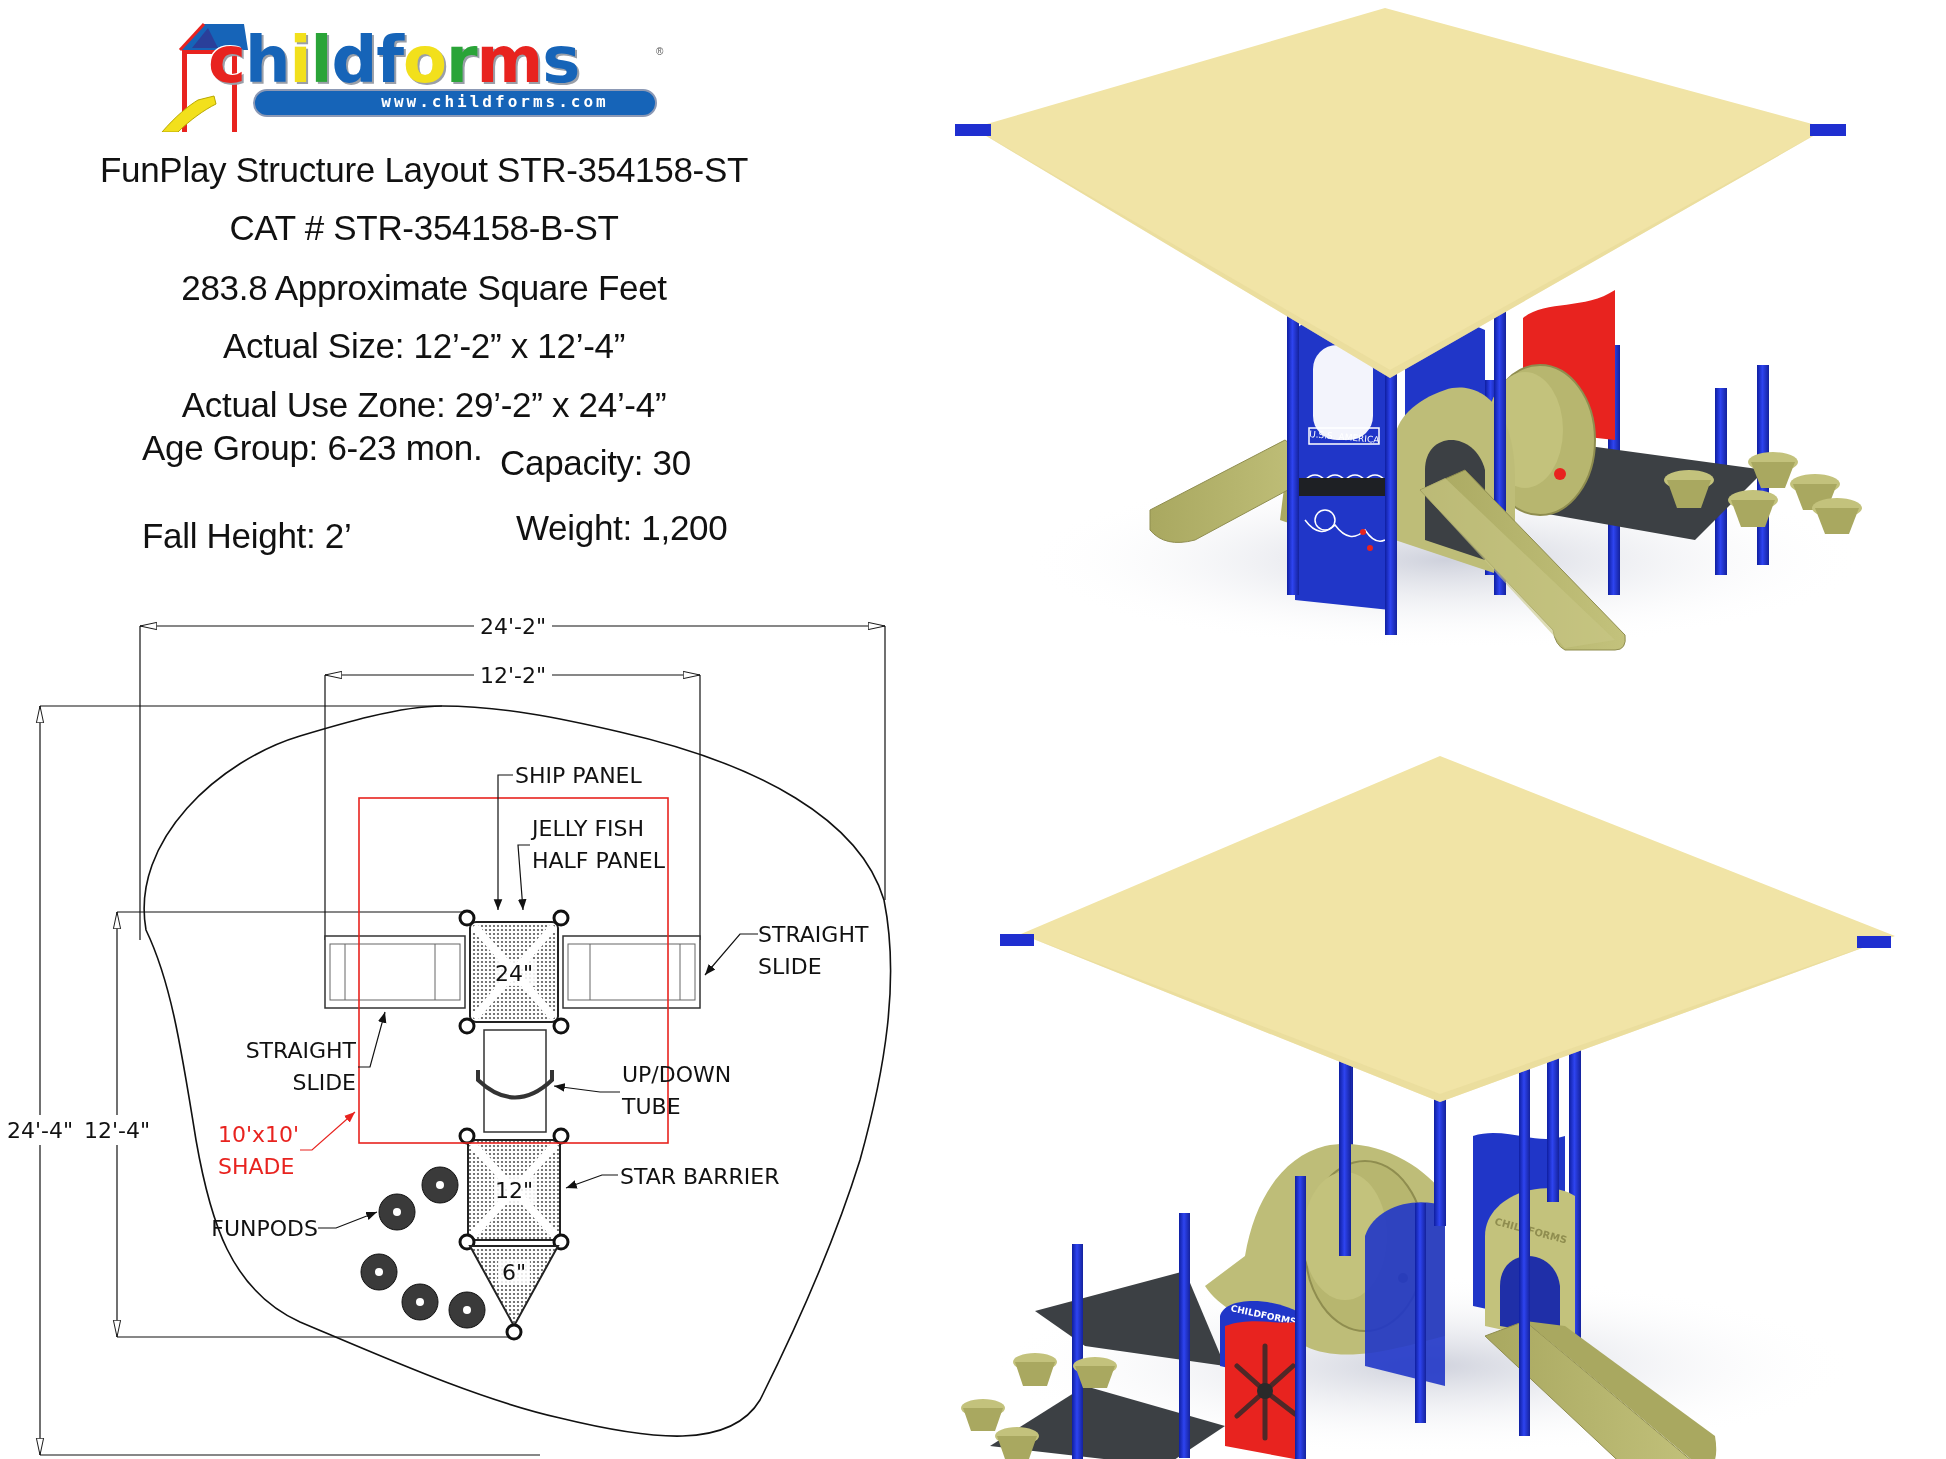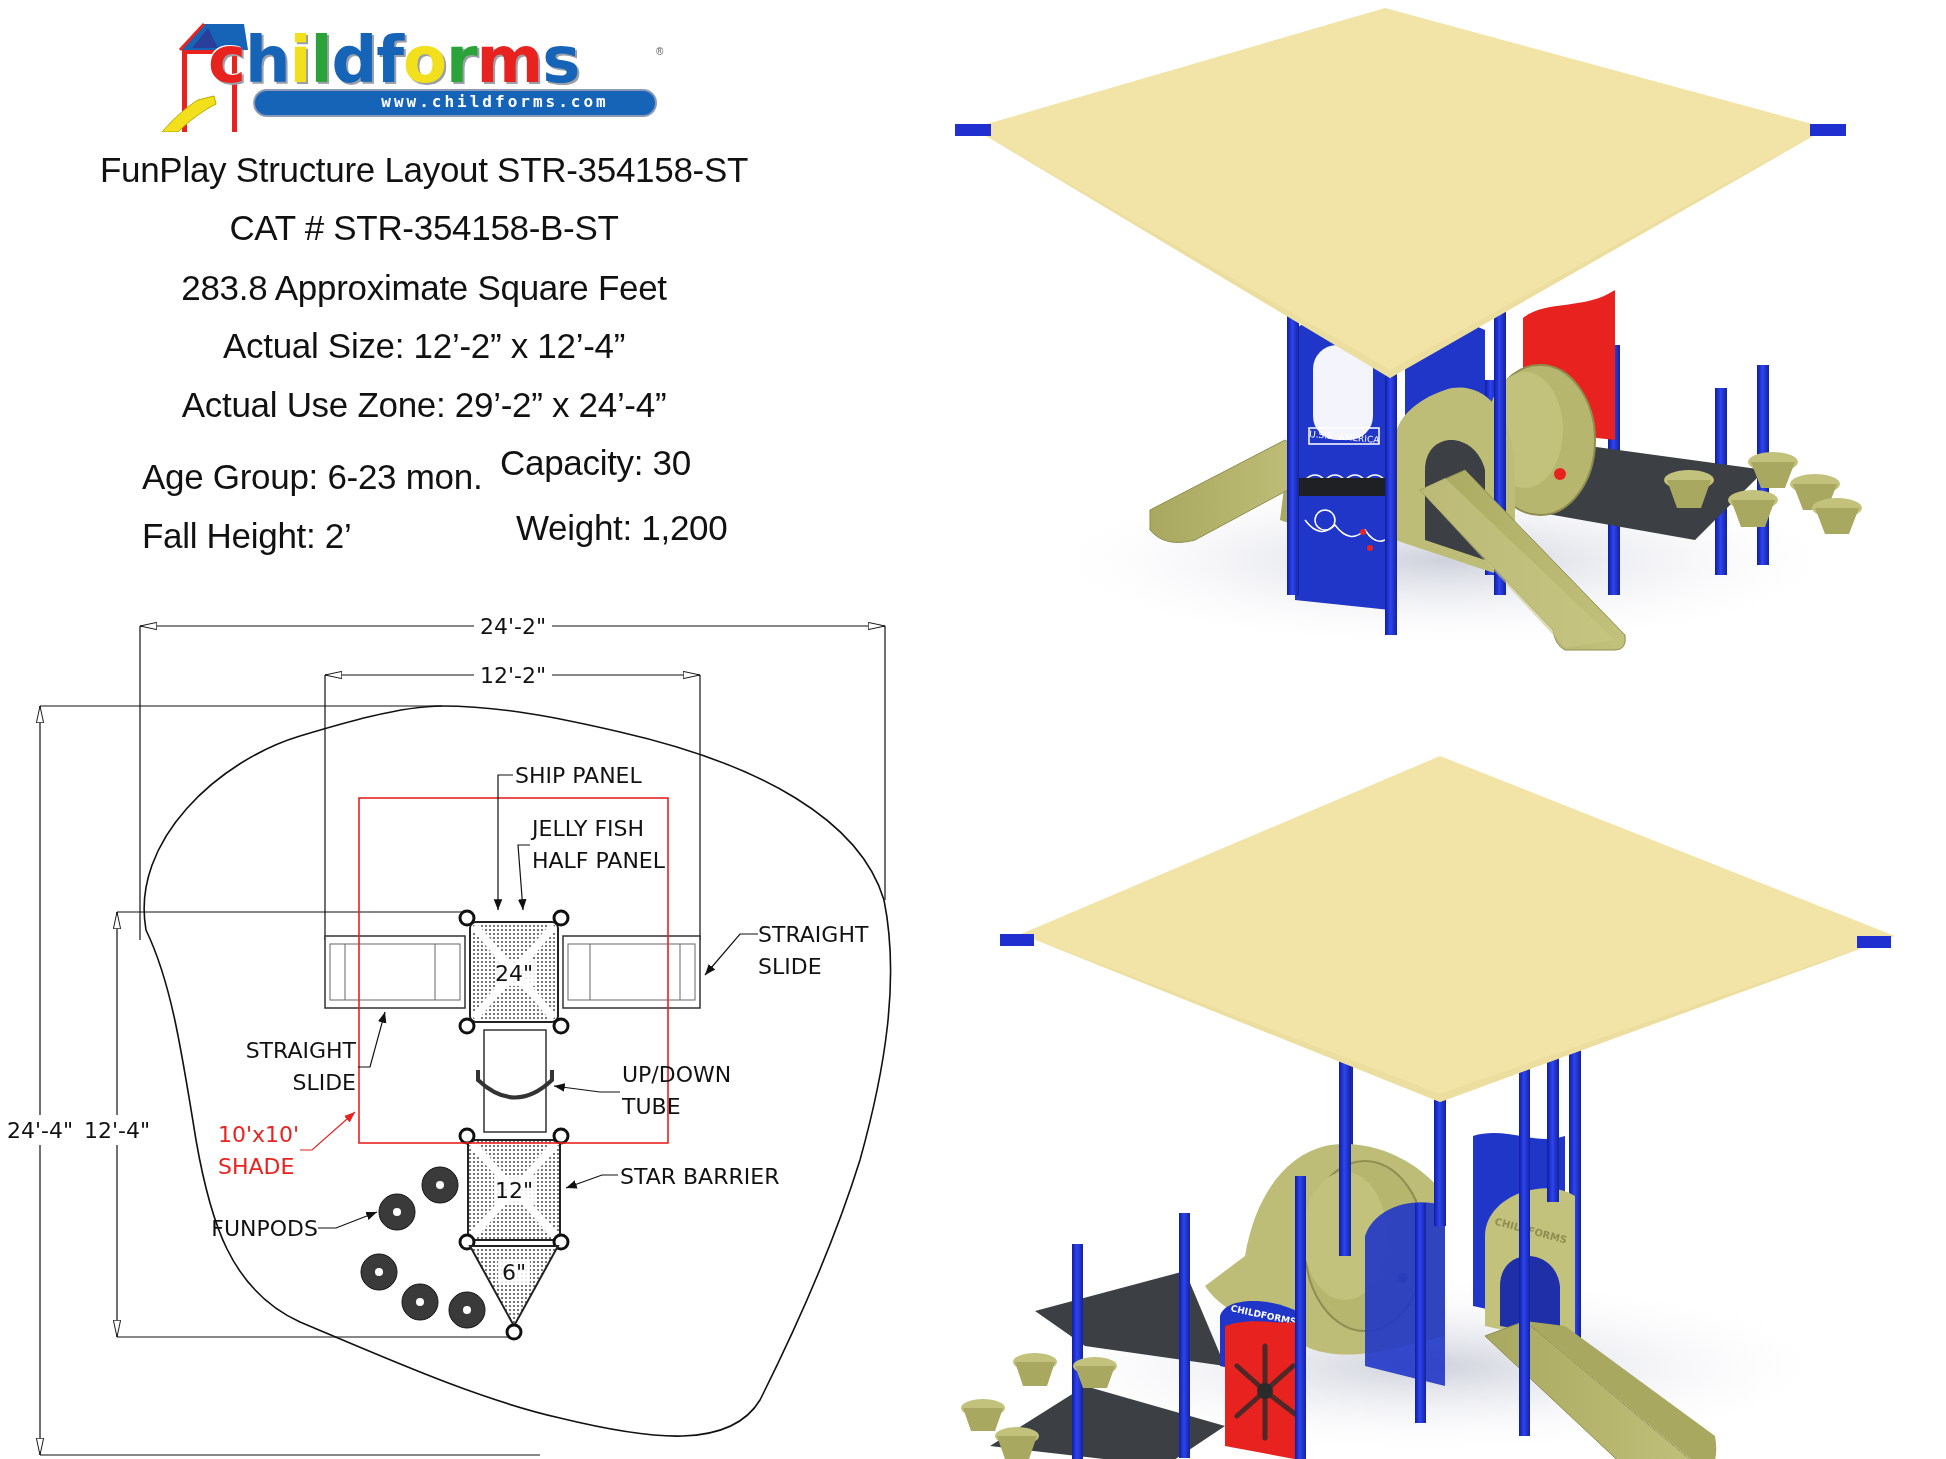--- a/index.html
+++ b/index.html
@@ -34,21 +34,21 @@
   </div>
   <div class="abs" style="left:498px; top:26px; font-size:10px; color:#555;">®</div>
   <div class="abs" style="left:96px; top:72px; width:402px; text-align:center; font-family:'DejaVu Sans Mono',monospace; font-weight:bold; font-size:16px; letter-spacing:3px; color:#ffffff;margin-left:40px;">www.childforms.com</div>
 </div>
 
 <div class="spec center" style="left:424px; top:152px;">FunPlay Structure Layout STR-354158-ST</div>
 <div class="spec center" style="left:424px; top:210px;">CAT # STR-354158-B-ST</div>
 <div class="spec center" style="left:424px; top:270px;">283.8 Approximate Square Feet</div>
 <div class="spec center" style="left:424px; top:328px;">Actual Size: 12’-2” x 12’-4”</div>
 <div class="spec center" style="left:424px; top:387px;">Actual Use Zone: 29’-2” x 24’-4”</div>
-<div class="spec" style="left:142px; top:459px;">Age Group: 6-23 mon.</div>
+<div class="spec" style="left:142px; top:430px;">Age Group: 6-23 mon.</div>
 <div class="spec" style="left:500px; top:445px;">Capacity: 30</div>
 <div class="spec" style="left:142px; top:510px;margin-top:8px;">Fall Height: 2’</div>
 <div class="spec" style="left:516px; top:510px;">Weight: 1,200</div>
 
 <svg class="abs" style="left:0; top:600px;" width="925" height="859" viewBox="0 0 925 859">
   <defs>
     <pattern id="perf" width="4" height="4" patternUnits="userSpaceOnUse">
       <rect width="4" height="4" fill="#ffffff"></rect>
       <circle cx="2" cy="2" r="1.1" fill="#555"></circle>
     </pattern>

